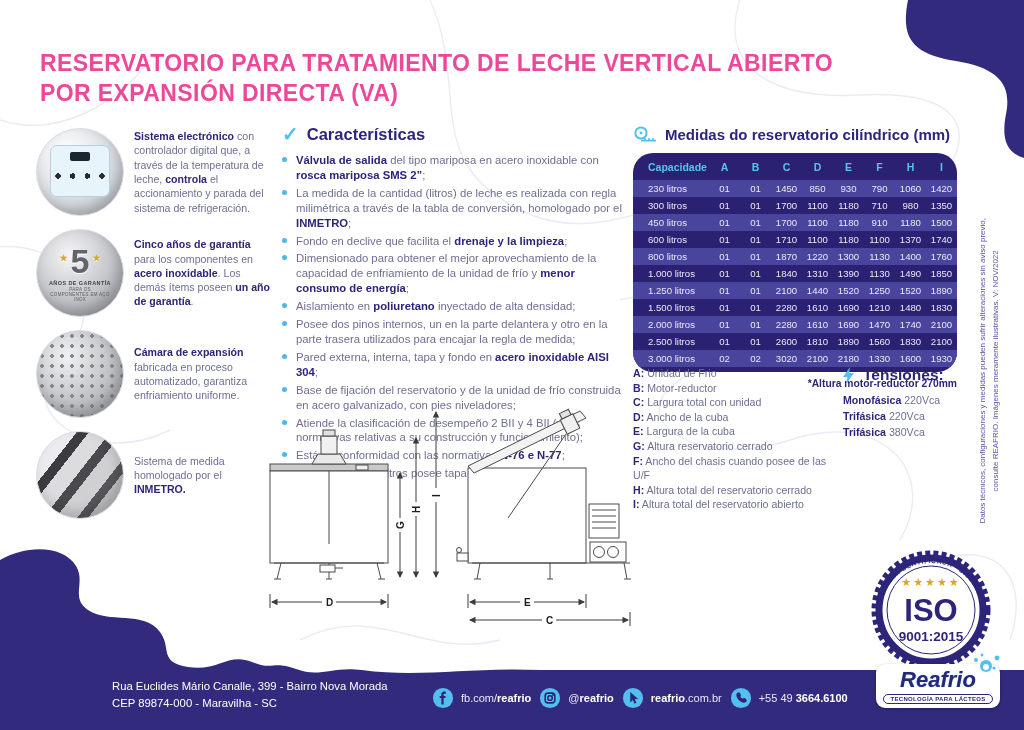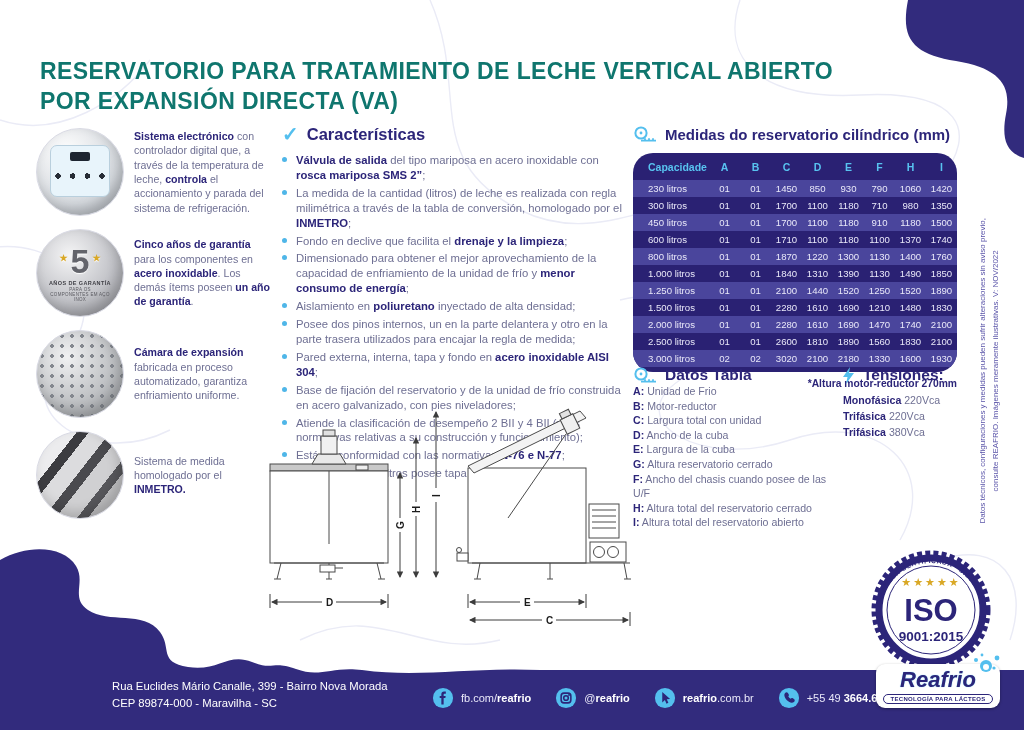--- a/index.html
+++ b/index.html
@@ -4,21 +4,21 @@
 <style>
   html,body{margin:0;padding:0;background:#9a9a9a;}
   .page{position:relative;width:1024px;height:730px;margin:0 auto;background:#fff;
         overflow:hidden;font-family:"Liberation Sans",sans-serif;color:#6e6f93;}
   b,strong{color:#2c2579;}
   
   .bg-squiggles{position:absolute;inset:0;z-index:0;pointer-events:none;}
   .blob-tr{position:absolute;top:0;right:0;z-index:1;}
   .footer-shape{position:absolute;left:0;bottom:0;z-index:2;}
   
-  .title{position:absolute;left:40px;top:56px;z-index:3;color:#0f766e;font-weight:bold;
+  .title{position:absolute;left:40px;top:48px;z-index:3;color:#ec4899;font-weight:bold;
          font-size:23px;line-height:30px;letter-spacing:.4px;}
   
   .features{position:absolute;left:36px;top:128px;width:238px;z-index:3;display:flex;
             flex-direction:column;gap:13px;}
   .feature{display:flex;gap:10px;align-items:center;}
   .f-icon{width:86px;height:86px;border-radius:50%;flex:none;position:relative;overflow:hidden;
           border:1px solid #d9dae4;box-shadow:inset -4px -6px 12px rgba(0,0,0,.18);}
   .f-text{font-size:10.6px;line-height:1.35;}
   .controller{background:radial-gradient(circle at 35% 28%,#ffffff,#d4d8dd 62%,#a7adb5);}
   .cp{position:absolute;inset:16px 13px 18px 13px;background:#e8f4fb;border-radius:7px;border:1px solid #b9cfdd;}
@@ -65,21 +65,21 @@
   .tens{position:absolute;left:843px;top:366px;width:130px;z-index:3;}
   .tens-list{margin-top:9px;font-size:10.6px;line-height:1.5;}
   
   .drawing{position:absolute;left:250px;top:406px;z-index:3;}
   .dlab{font-size:10px;font-weight:bold;fill:#1c1c1c;font-family:"Liberation Sans",sans-serif;}
   
   .side-note{position:absolute;left:825px;top:358px;width:330px;z-index:3;
      transform:rotate(-90deg);text-align:center;font-size:8px;line-height:1.6;color:#5953a8;}
   
   .addr{position:absolute;left:112px;top:678px;z-index:4;color:#fff;font-size:11.3px;line-height:1.5;}
-  .social{position:absolute;left:432px;top:687px;z-index:4;display:flex;gap:24px;align-items:center;}
+  .social{position:absolute;left:432px;top:687px;z-index:4;display:flex;gap:8px;align-items:center;}
   .s-item{display:flex;align-items:center;gap:7px;color:#e9e8f9;font-size:11px;}
   .s-item b{color:#fff;}
   .sic{width:22px;height:22px;display:block;}
   
   .iso{position:absolute;left:856px;top:542px;z-index:4;}
   .logo{position:absolute;left:876px;top:664px;width:124px;height:44px;background:#fff;border-radius:9px;
         z-index:5;display:flex;flex-direction:column;align-items:center;justify-content:center;
         box-shadow:0 1px 3px rgba(0,0,0,.35);}
   .logo-name{font-size:22px;font-weight:bold;font-style:italic;color:#2c2579;line-height:1;
         text-shadow:0 0 1px #54bfee;}
@@ -333,28 +333,20 @@
             <span class="tc">1330</span>
             <span class="tc">1600</span>
             <span class="tc">1930</span>
           </div>
         </div>
     </div>
     <div class="footnote">*Altura motor-reductor 270mm</div>
   </div>
 
   <div class="datos">
-    <div class="sec-head">
-      <svg width="24" height="17" viewBox="0 0 24 17">
-        <circle cx="8" cy="7" r="5.6" fill="none" stroke="#54bfee" stroke-width="2"></circle>
-        <circle cx="8" cy="7" r="1.4" fill="#54bfee"></circle>
-        <path d="M8,14.6 H23 M12,14.6 v-2.4 M16,14.6 v-2.4 M20,14.6 v-2.4" stroke="#54bfee" stroke-width="1.8" fill="none"></path>
-      </svg>
-      <span>Datos Tabla</span>
-    </div>
     <div class="datos-list">
         <div><b>A:</b> Unidad de Frio</div>
         <div><b>B:</b> Motor-reductor</div>
         <div><b>C:</b> Largura total con unidad</div>
         <div><b>D:</b> Ancho de la cuba</div>
         <div><b>E:</b> Largura de la cuba</div>
         <div><b>G:</b> Altura reservatorio cerrado</div>
         <div><b>F:</b> Ancho del chasis cuando posee de las U/F</div>
         <div><b>H:</b> Altura total del reservatorio cerrado</div>
         <div><b>I:</b> Altura total del reservatorio abierto</div>

